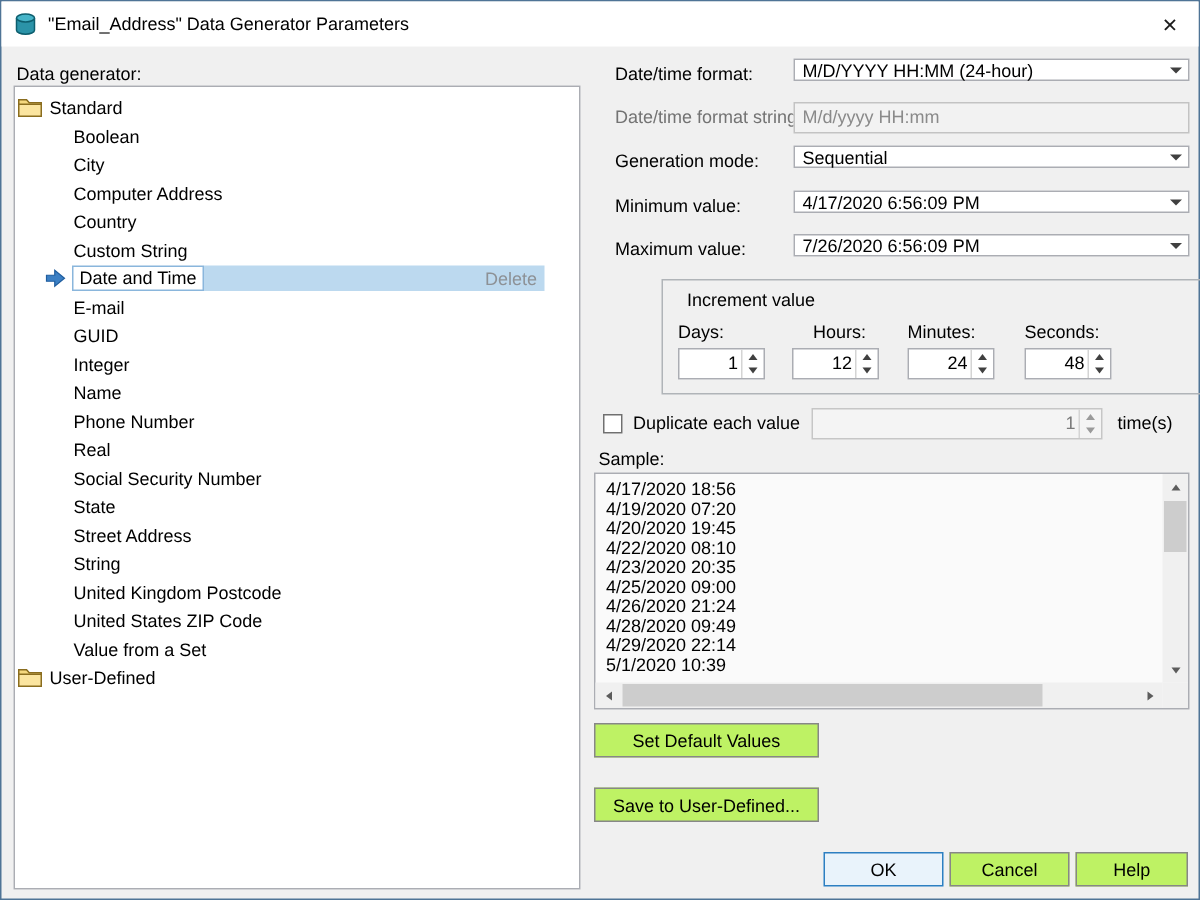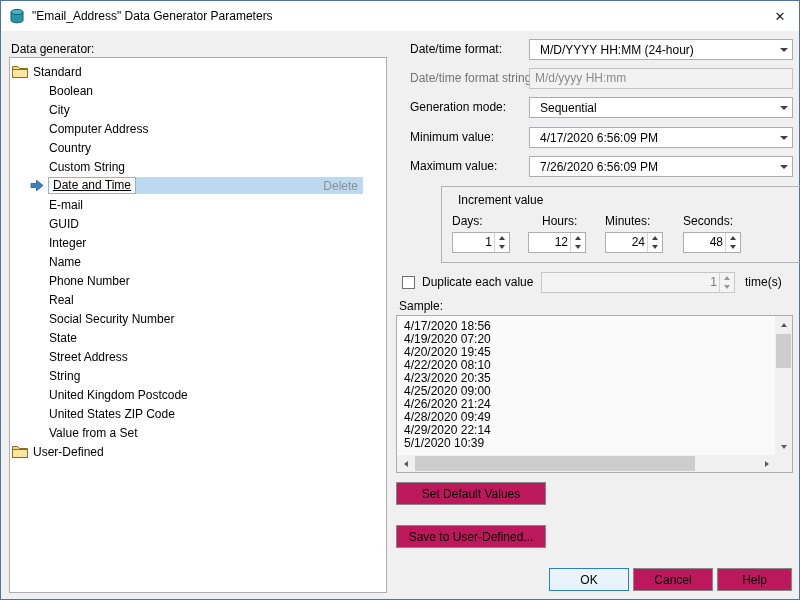--- a/index.html
+++ b/index.html
@@ -17,28 +17,28 @@
   .dg-label{position:absolute;left:10px;top:41px;}
   .tree{position:absolute;left:8px;top:56px;width:378px;height:536px;background:#fff;
     border:1px solid #abadb3;box-sizing:border-box;padding-top:4px;overflow:hidden;}
   .trow{height:19px;display:flex;align-items:center;white-space:nowrap;}
   .trow.folder{padding-left:2px;}
   .folder-icon{width:16px;height:13px;margin-right:5px;flex:0 0 16px;}
   .trow.leaf{padding-left:39px;}
   .trow.sel{padding-left:20px;}
   .sel-arrow{width:14px;height:13px;margin-right:4px;flex:0 0 14px;}
   .sel-label{background:#fff;border:1px solid #8ab6dc;height:17px;line-height:15px;
-    padding:0 4px;box-sizing:border-box;text-decoration:underline;}
+    padding:0 4px;box-sizing:border-box;}
   .sel-band{flex:1;align-self:stretch;margin:1px 23px 1px 0;background:var(--selection,#bcd9ef);
     display:flex;align-items:center;justify-content:flex-end;padding-right:5px;color:#8d9196;}
   
   .form-label{position:absolute;left:398px;height:21px;line-height:21px;margin-left:11px;}
   .disabled-label{color:#737373;}
-  .combo{position:absolute;left:528px;width:264px;height:21px;background:#fff;border:1px solid #abadb3;
-    box-sizing:border-box;display:flex;align-items:center;padding-left:10px;}
+  .combo{position:absolute;left:528px;width:264px;height:15px;background:#fff;border:1px solid #abadb3;
+    box-sizing:border-box;display:flex;align-items:center;padding-left:5px;}
   .combo-value{flex:1;overflow:hidden;white-space:nowrap;}
   .combo-btn{width:17px;height:100%;display:flex;align-items:center;justify-content:center;flex:0 0 17px;}
   .arr-down{width:0;height:0;border-left:4px solid transparent;border-right:4px solid transparent;
     border-top:4px solid #404040;}
   .textbox{position:absolute;left:528px;width:264px;height:21px;box-sizing:border-box;
     border:1px solid #c3c3c3;background:#f2f2f2;color:#8a8a8a;line-height:19px;padding-left:5px;
     white-space:nowrap;overflow:hidden;}
   
   .groupbox{position:absolute;left:395px;top:185px;width:397px;height:77px;
     border:1px solid #b0b4b8;box-sizing:border-box;margin-left:45px;}
@@ -80,21 +80,21 @@
   .harrow.right{right:0;}
   .tri-left{width:0;height:0;border-top:3px solid transparent;border-bottom:3px solid transparent;
     border-right:4px solid #5c5c5c;}
   .tri-right{width:0;height:0;border-top:3px solid transparent;border-bottom:3px solid transparent;
     border-left:4px solid #5c5c5c;}
   .gray .tri-up{border-bottom-color:#5c5c5c;}
   .gray .tri-down{border-top-color:#5c5c5c;}
   .hthumb{position:absolute;left:18px;top:1px;bottom:1px;width:280px;background:#cdcdcd;}
   .scroll-corner{position:absolute;right:0;bottom:0;width:17px;height:17px;background:#f0f0f0;}
   
-  .btn{position:absolute;height:23px;box-sizing:border-box;background:#be185d;border:1px solid #878787;
+  .btn{position:absolute;height:23px;box-sizing:border-box;background:#bef264;border:1px solid #878787;
     display:flex;align-items:center;justify-content:center;}
   .btn-set-default{left:395px;top:481px;width:150px;}
   .btn-save-ud{left:395px;top:524px;width:150px;}
   .btn-ok{left:548px;top:567px;width:80px;border-color:var(--accent,#2d7fc1);background:#e9f3fb;}
   .btn-cancel{left:632px;top:567px;width:80px;}
   .btn-help{left:716px;top:567px;width:75px;}
 </style>
 </head>
 <body>
 

